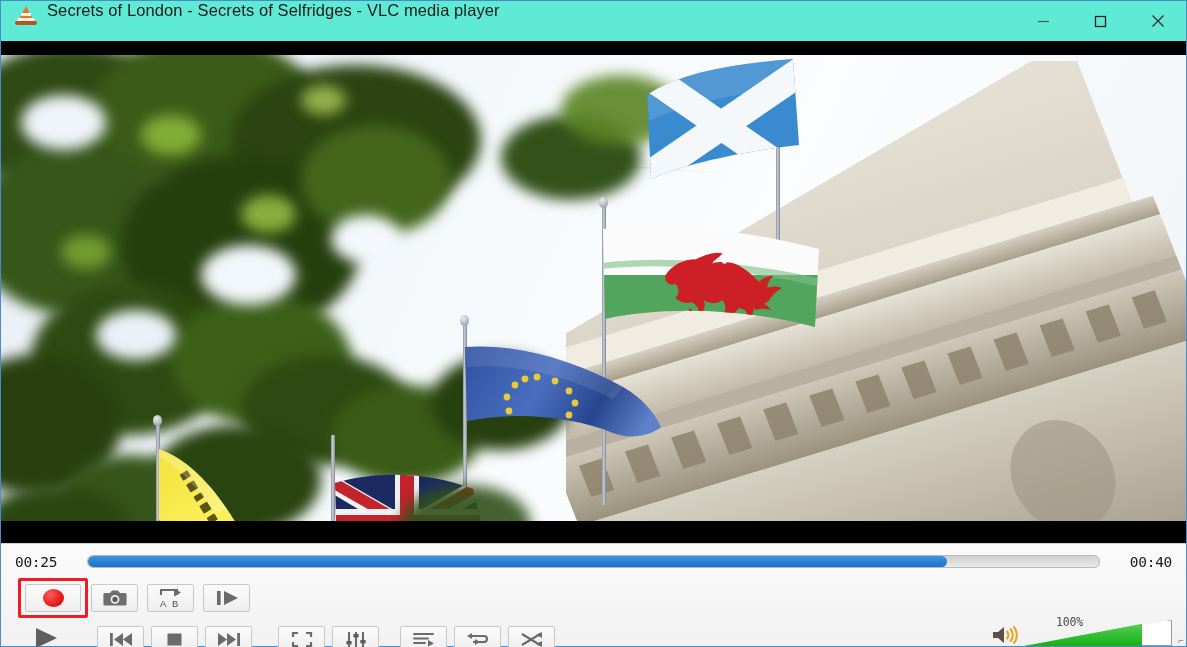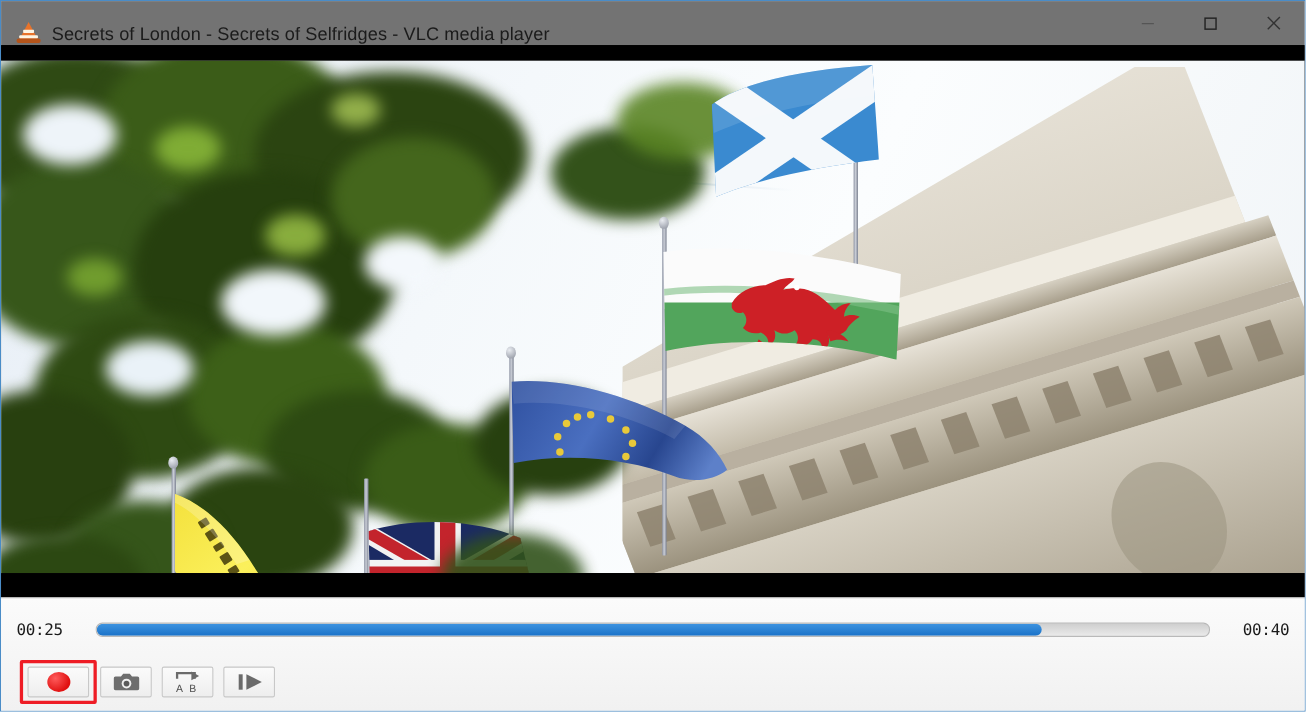--- a/index.html
+++ b/index.html
@@ -14,22 +14,22 @@
     position:relative;width:1187px;height:647px;
     background:#fdfdfd;
     border:1px solid #4a8cc7;
     box-sizing:border-box;
     display:flex;flex-direction:column;
   }
 
   
   .titlebar{
     height:40px;min-height:40px;
-    background:#737373;
-    display:flex;align-items:flex-end;
+    background:#5eead4;
+    display:flex;align-items:flex-start;
     position:relative;
   }
   .vlc-logo{
     width:26px;height:26px;margin-left:12px;margin-right:8px;
     position:relative;flex:none;
   }
   .cone{
     position:absolute;left:4px;bottom:4px;
     width:0;height:0;
     border-left:9px solid transparent;
@@ -138,21 +138,21 @@
 
   
   .controls{
     min-height:102px;height:102px;
     background:linear-gradient(180deg,#fbfbfb,#f1f1f1);
     position:relative;
     border-top:1px solid #cfcfcf;
   }
   .seek-row{
     height:27px;display:flex;align-items:center;
-    padding:15px 14px;
+    padding:4px 14px;
     justify-content:center;
   }
   .time-label{
     font-size:14.5px;color:#1a1a1a;
     font-family:"DejaVu Sans Mono", monospace;
     letter-spacing:-.3px;white-space:nowrap;
     min-width:54px;
   }
   .time-right{text-align:right;}
   .seek-track{
@@ -610,17 +610,23 @@
         <div class="spk">
           <svg width="26" height="22" viewBox="0 0 26 22">
             <polygon points="1,8 6,8 12,3 12,19 6,14 1,14" fill="#5a5248"></polygon>
             <g fill="none" stroke="#e8a320" stroke-width="2" stroke-linecap="round">
               <path d="M15,7.5 A5.5,5.5 0 0 1 15,14.5"></path>
               <path d="M18.5,5 A9,9 0 0 1 18.5,17"></path>
               <path d="M22,3 A12.5,12.5 0 0 1 22,19"></path>
             </g>
           </svg>
         </div>
+        <div class="vol-slider">
+          <div class="vol-tri-bg"></div>
+          <div class="vol-tri-fill" id="volFill" style="width: 80%;"></div>
+          <div class="vol-pct">100%</div>
+          <div class="vol-end">⌐</div>
+        </div>
       </div>
 
     </div>
   </div>
 </div>
 
 </body></html>

